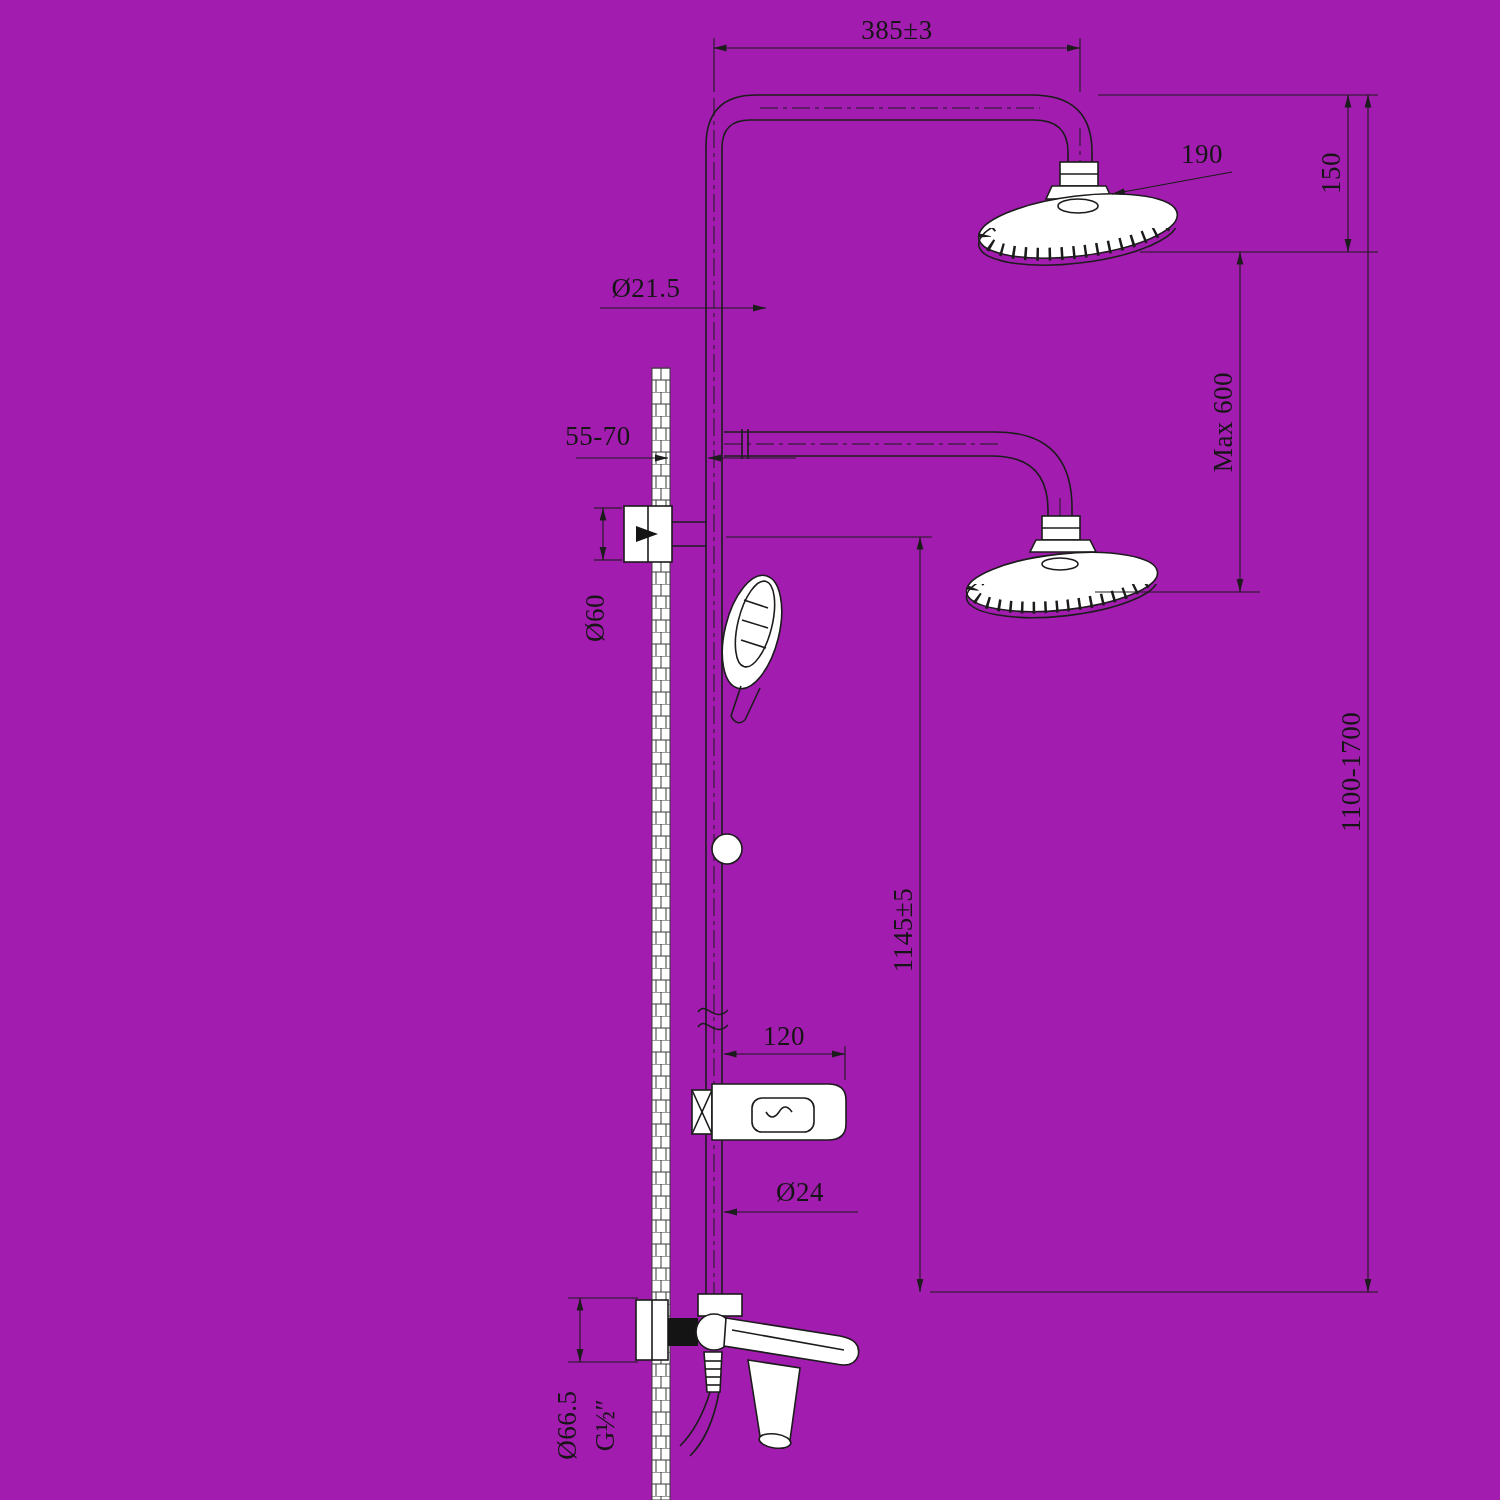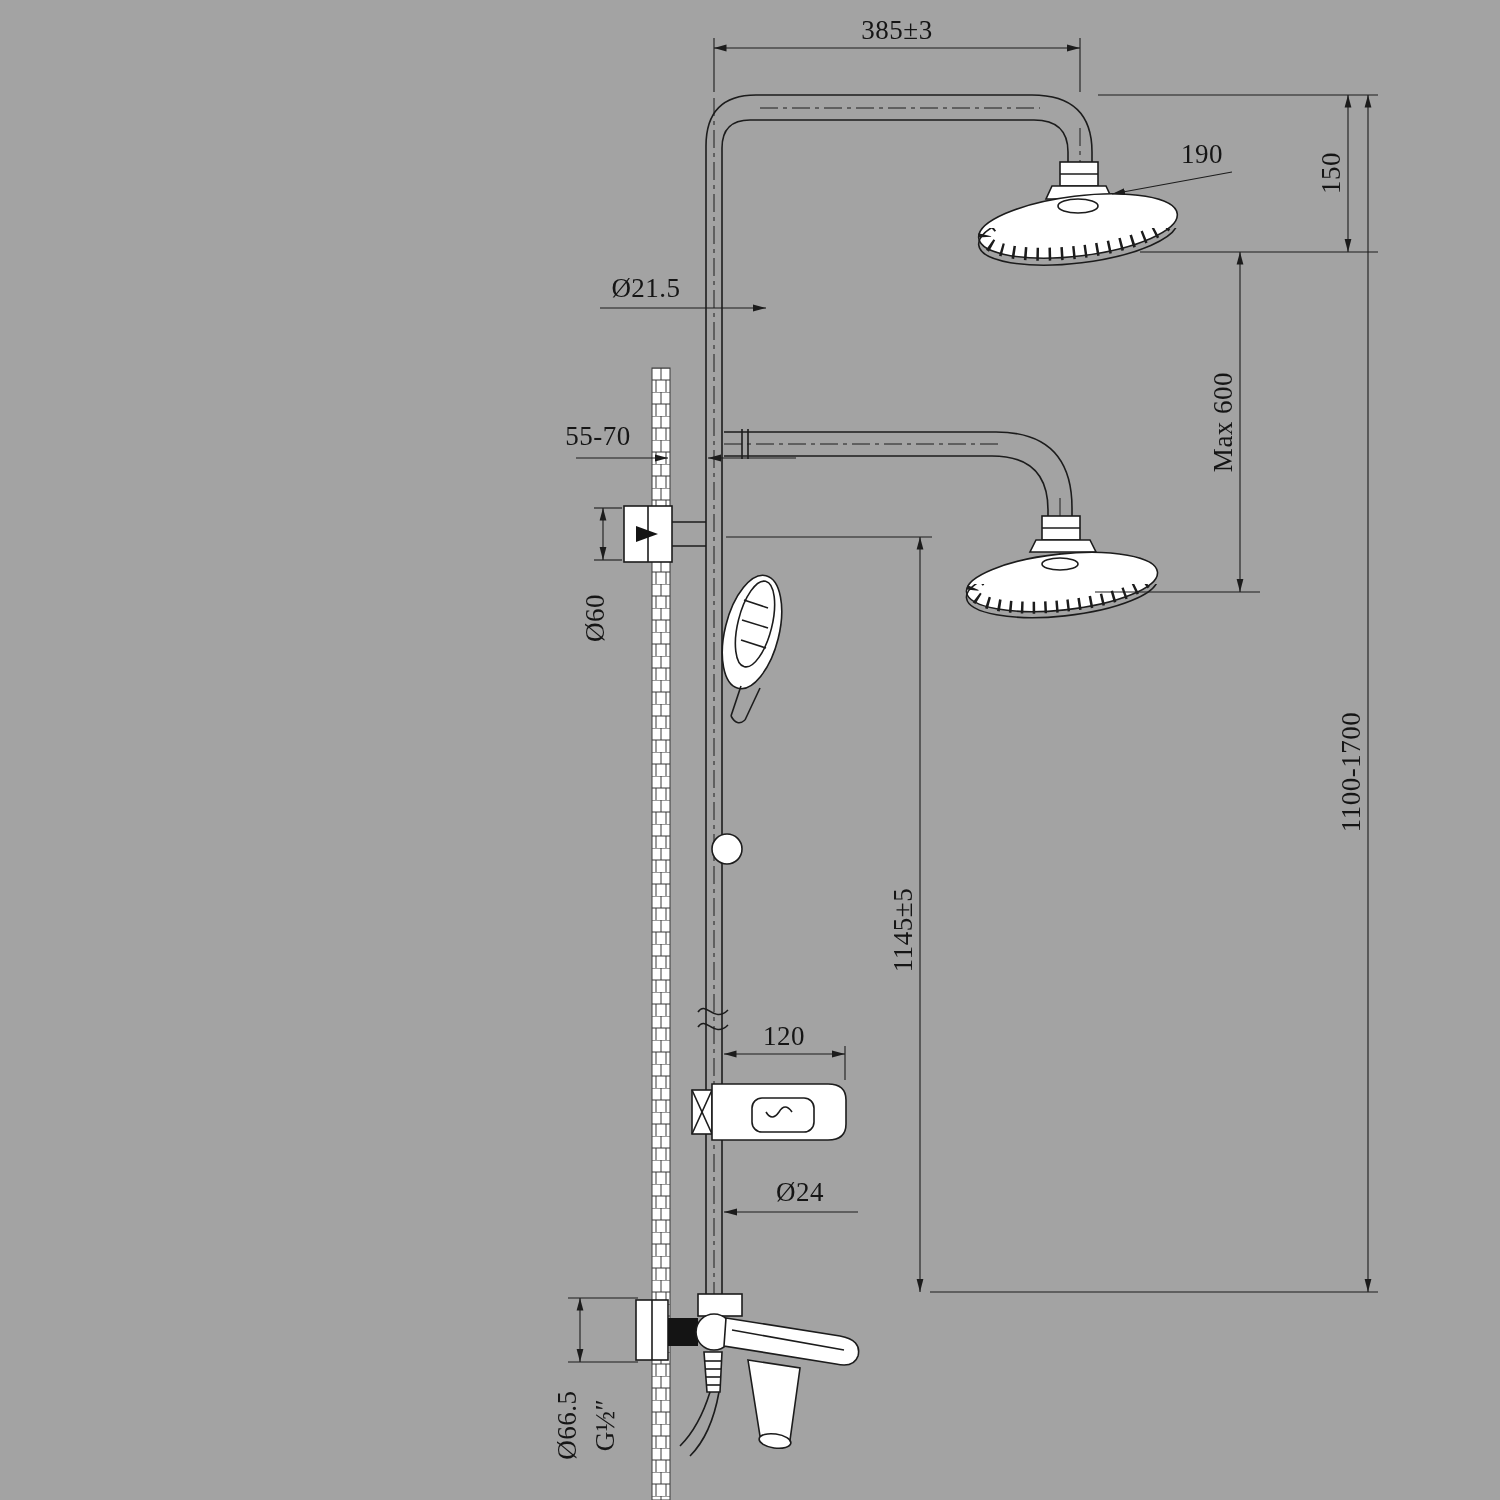--- a/index.html
+++ b/index.html
@@ -1,16 +1,16 @@
 <!DOCTYPE html>
 <html><head>
 <meta charset="utf-8">
 <style>
   html,body{margin:0;padding:0;background:#ffffff;}
-  .sheet{width:1500px;height:1500px;background:#a3a3a3;position:relative;overflow:hidden;}
+  .sheet{width:1500px;height:1500px;background:#a21caf;position:relative;overflow:hidden;}
   svg{display:block;}
   text{font-family:"Liberation Serif","DejaVu Serif",serif;font-size:27px;fill:#151515;letter-spacing:.5px;}
   .o {stroke:#1c1c1c;stroke-width:1.6;fill:none;}
   .of{stroke:#1c1c1c;stroke-width:1.6;fill:#ffffff;}
   .d {stroke:#1c1c1c;stroke-width:1.1;fill:none;}
   .c {stroke:#1c1c1c;stroke-width:1;fill:none;stroke-dasharray:18 5 4 5;}
   .fill{fill:#141414;stroke:none;}
 </style>
 </head>
 <body>

